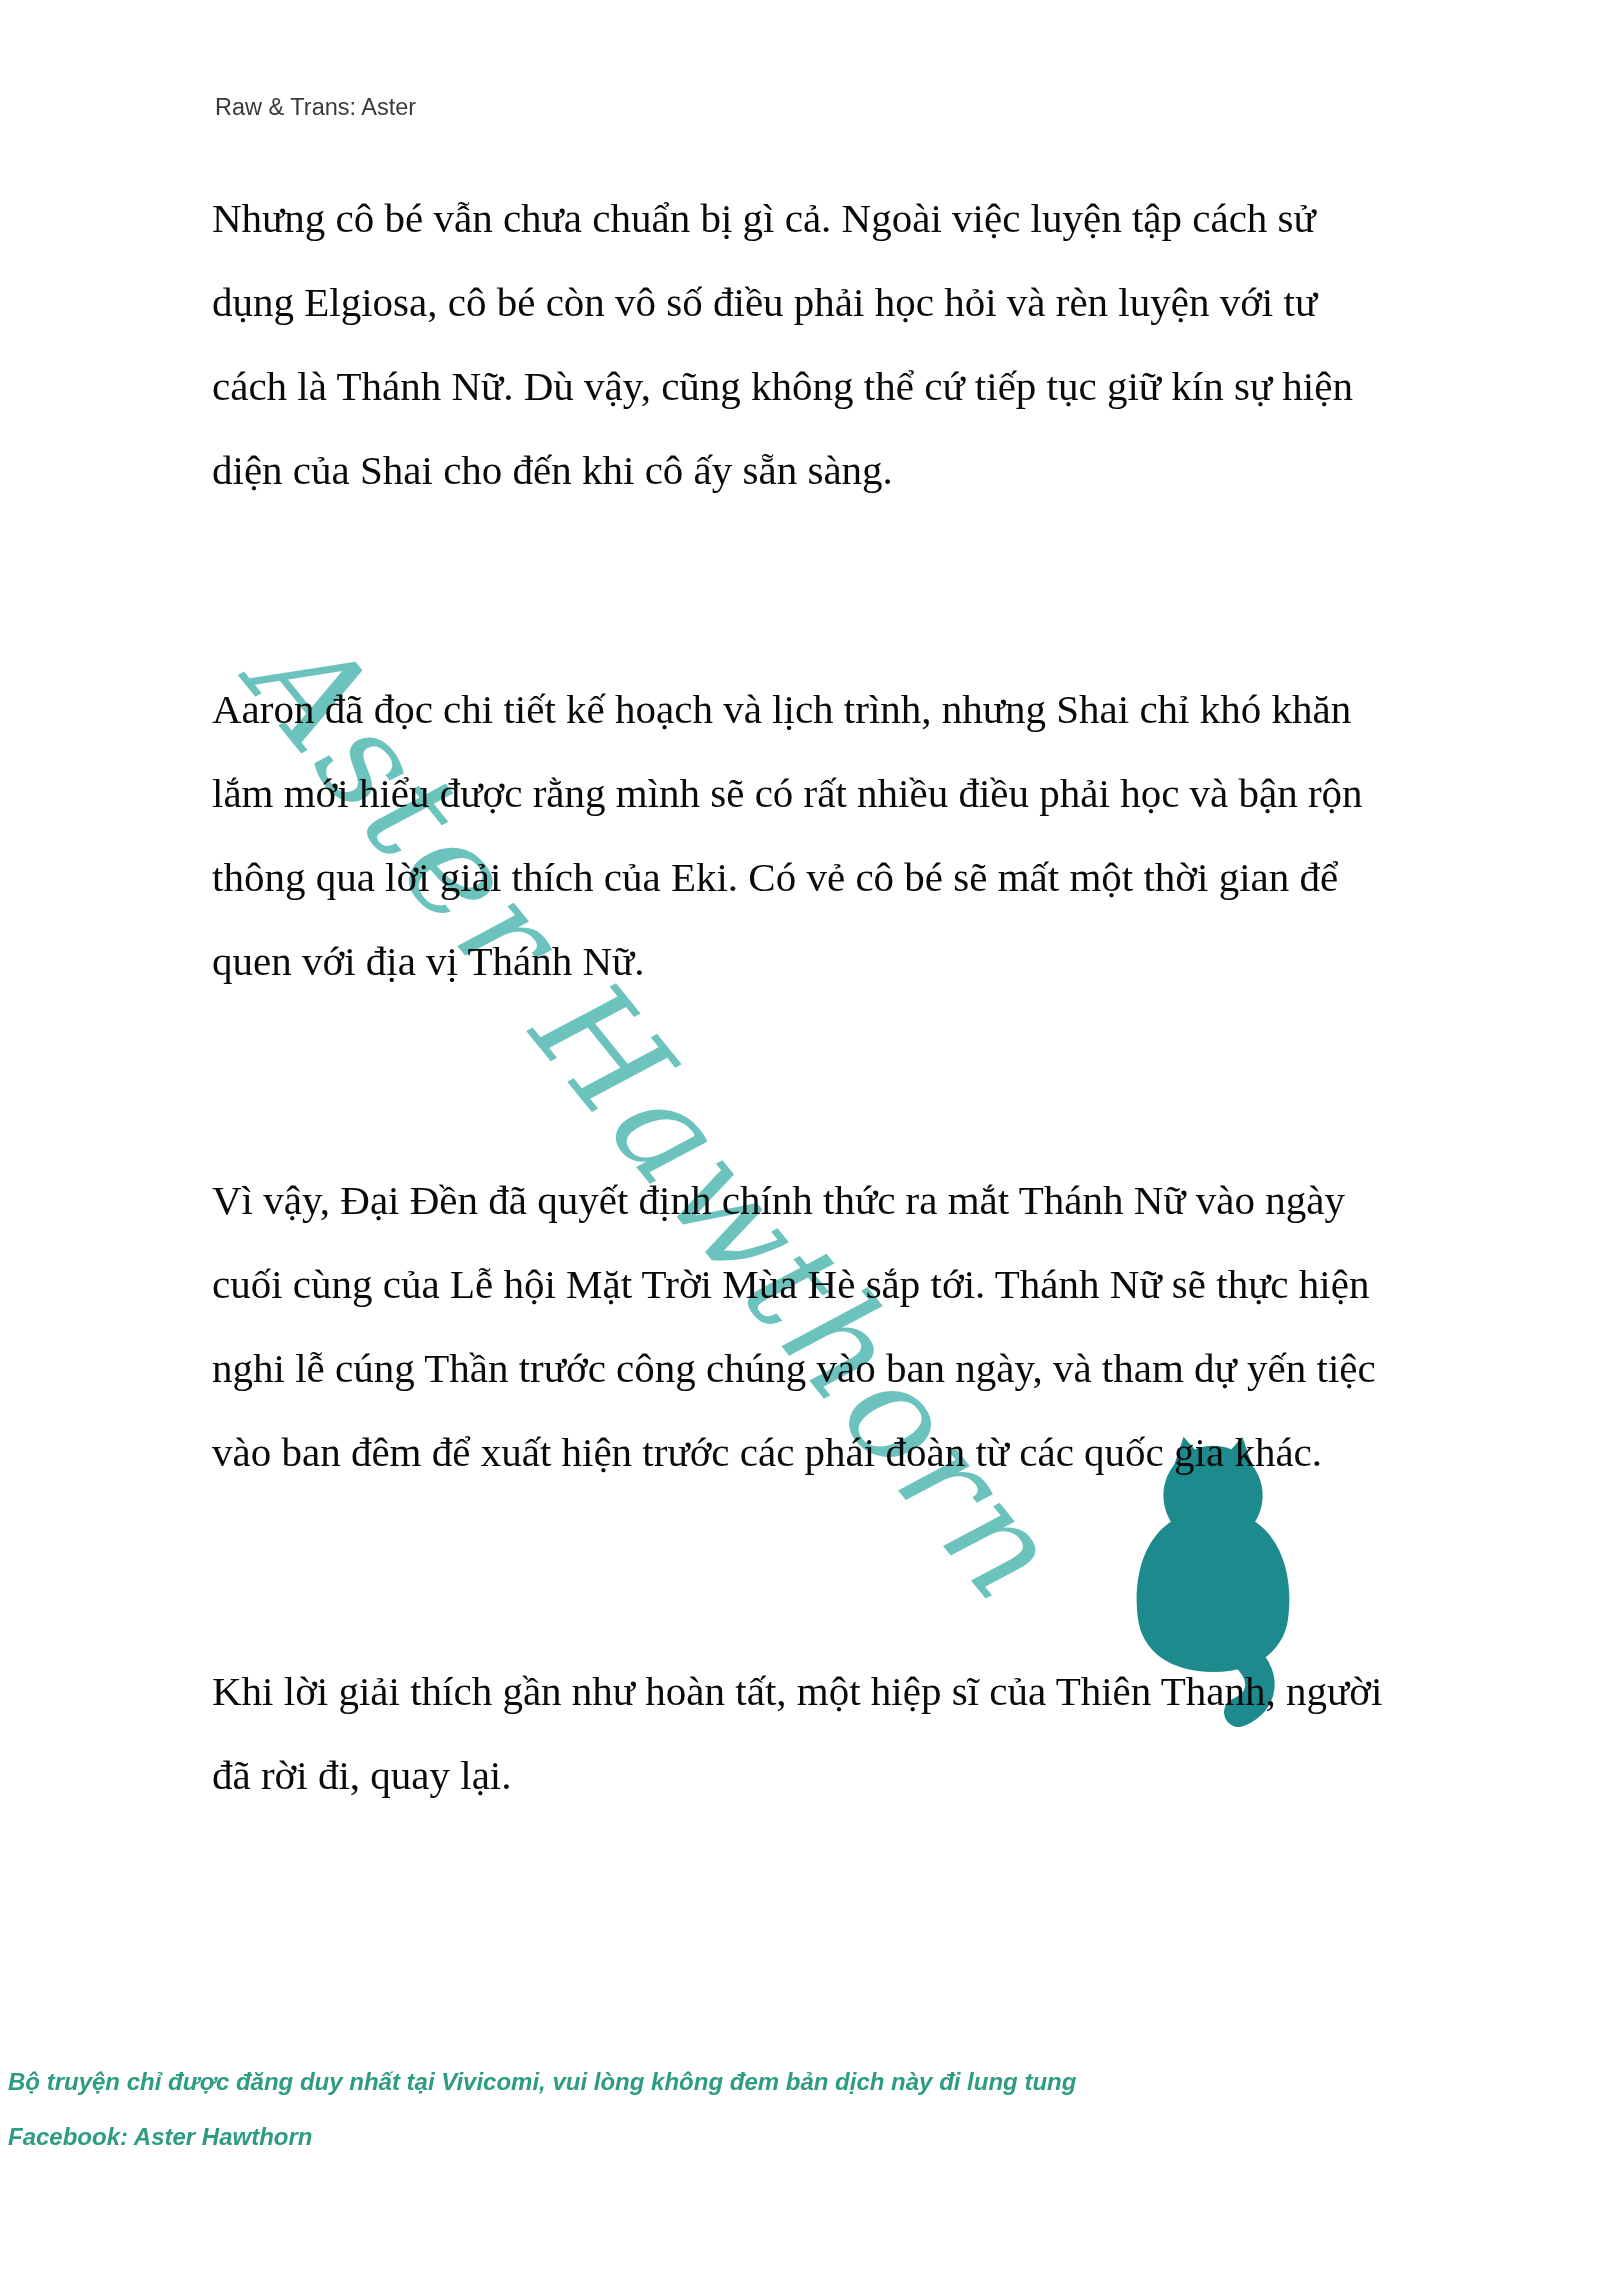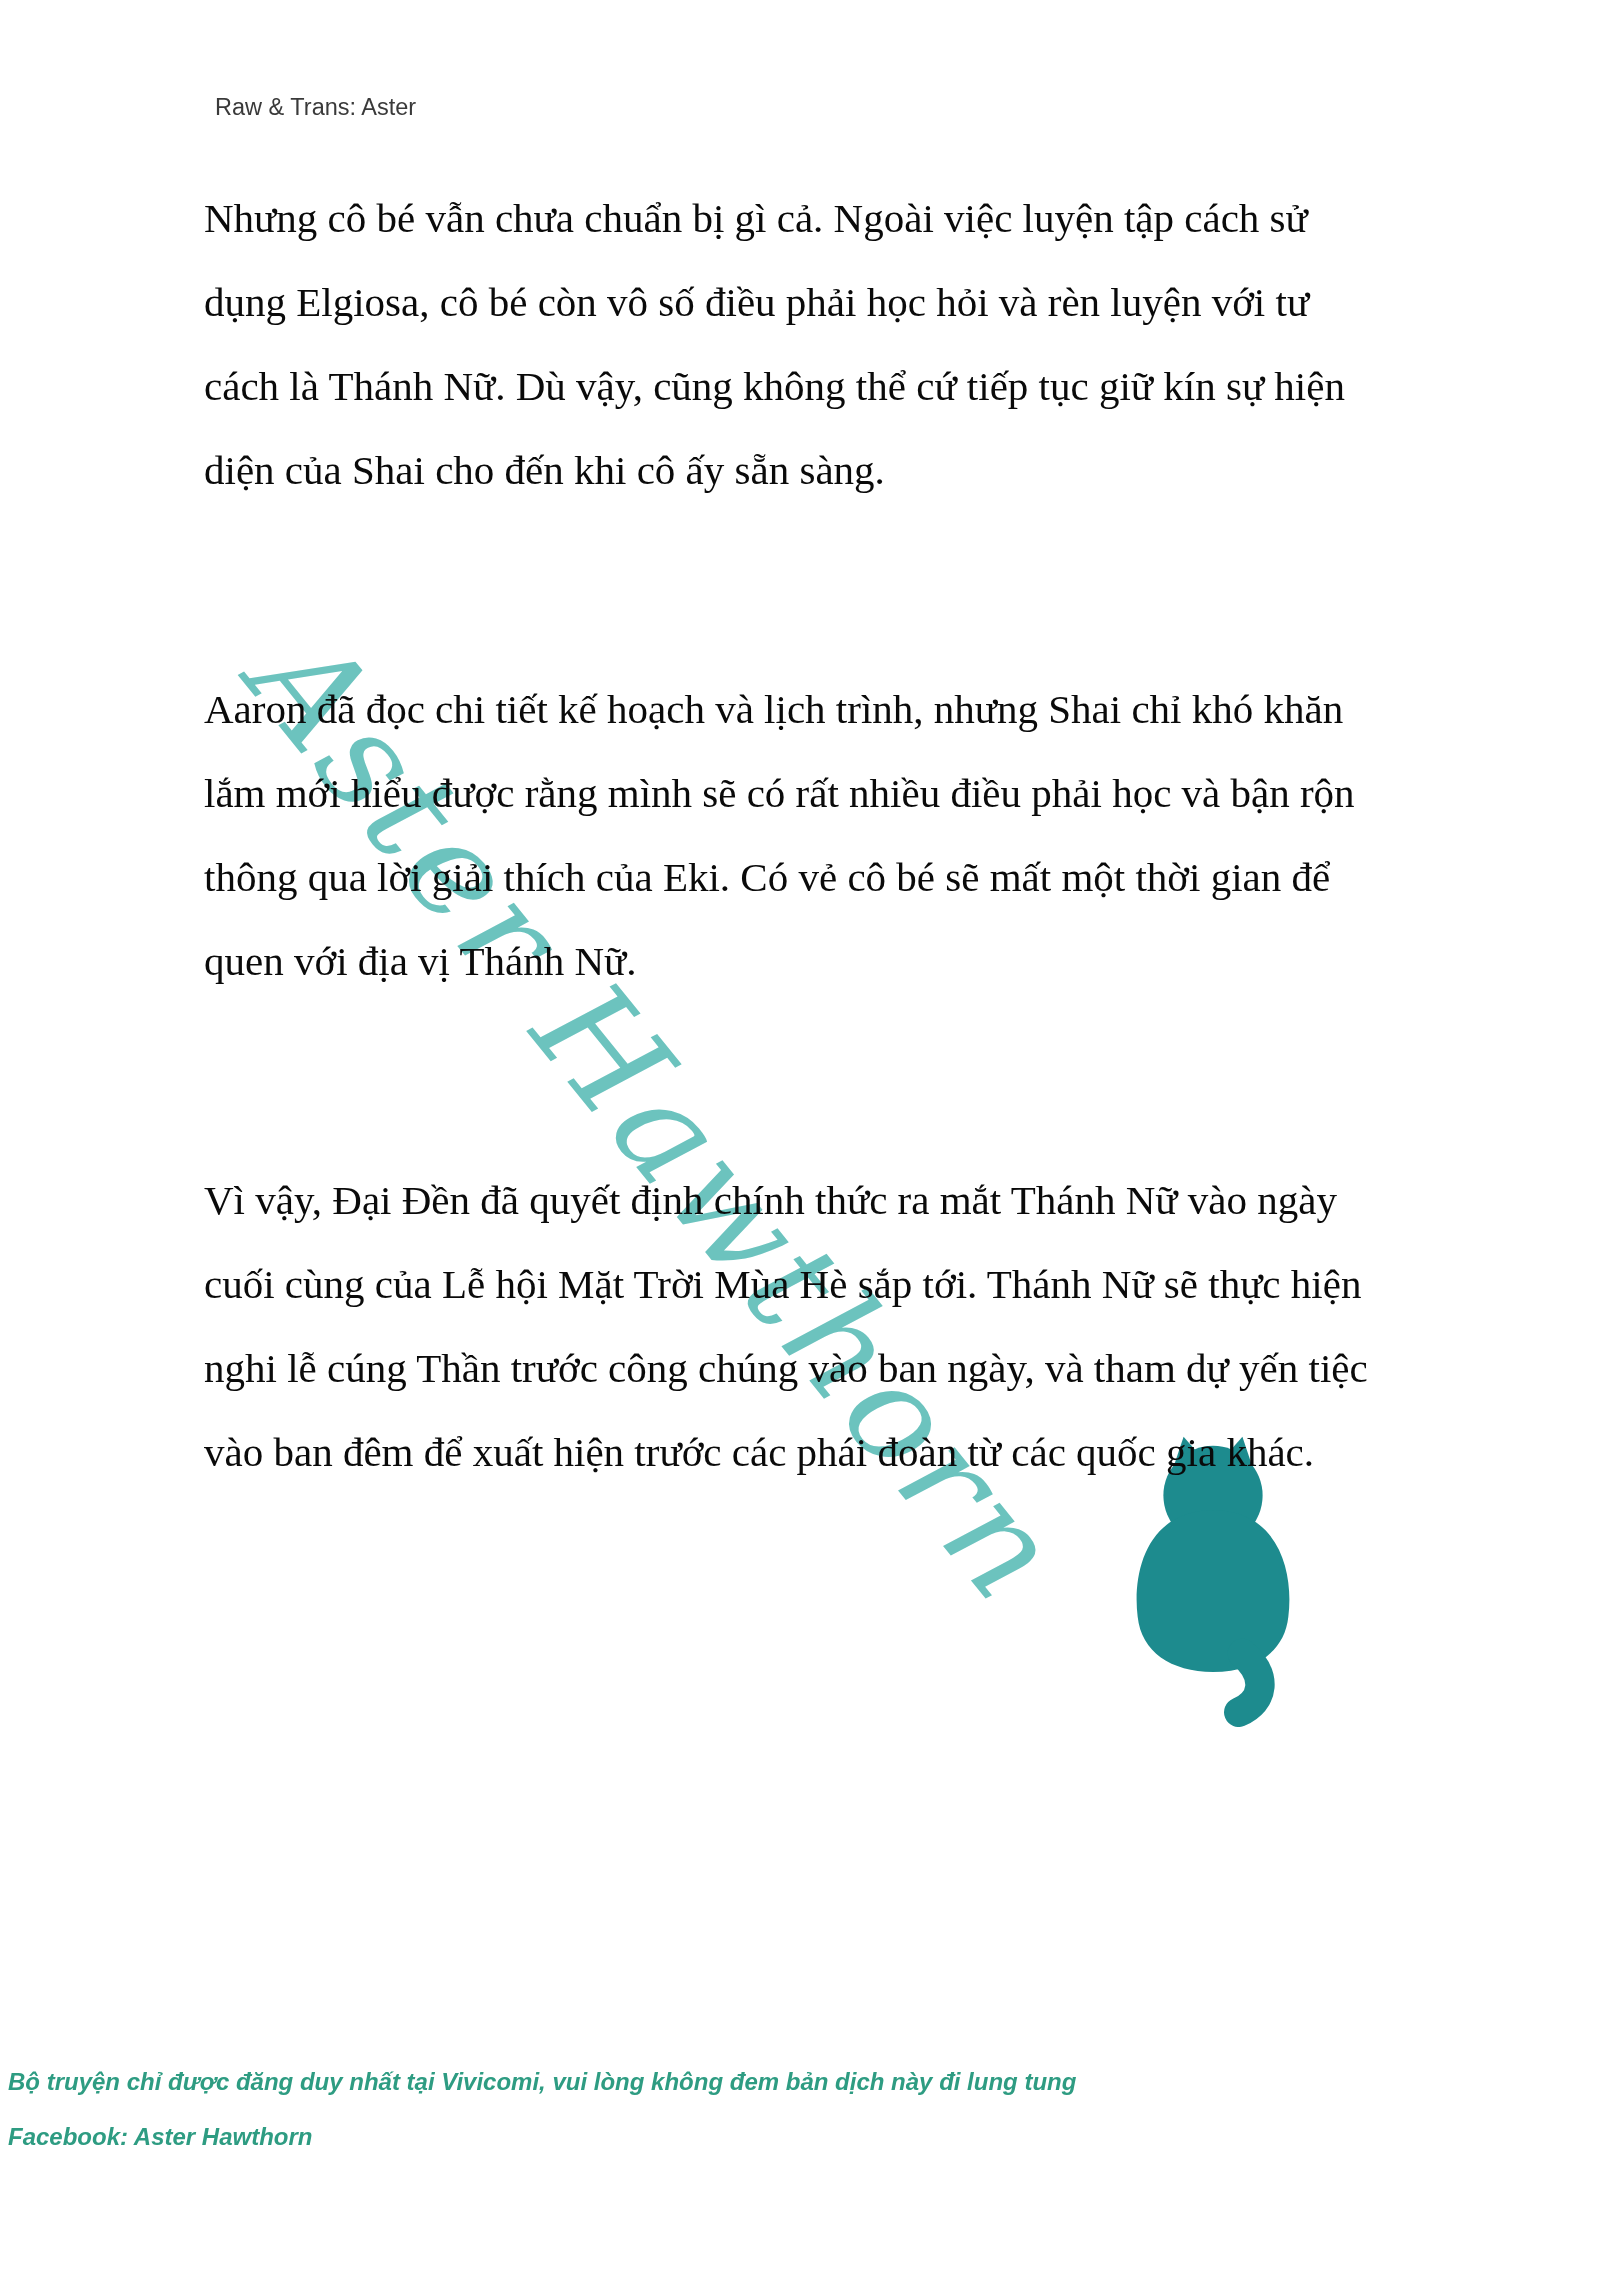--- a/index.html
+++ b/index.html
@@ -19,21 +19,21 @@
     position: absolute;
     left: 215px;
     top: 94px;
     font-family: "Liberation Sans", sans-serif;
     font-size: 23.5px;
     color: var(--credit-text, #3a3a3a);
     z-index: 3;
   }
   .content {
     position: absolute;
-    left: 204px;
+    left: 212px;
     top: 176px;
     width: 1176px;
     font-size: 41px;
     line-height: 84px;
     color: var(--body-text, #0a0a0a);
     z-index: 2;
     text-align: left;
   }
   .content p {
     margin: 0 0 155px 0;
@@ -125,20 +125,21 @@
     <path d="M84 26 L76 2 L62 18 Z"></path>
     <circle cx="60" cy="34" r="27"></circle>
     <path d="M60 42 C 96 42 104 76 101 100 C 99 119 83 130 60 130 C 37 130 21 119 19 100 C 16 76 24 42 60 42 Z"></path>
     <path class="tail" d="M76 120 C 90 132 88 146 74 152"></path>
   </svg>
 
   <div class="content">
     <p>Nhưng cô bé vẫn chưa chuẩn bị gì cả. Ngoài việc luyện tập cách sử dụng Elgiosa, cô bé còn vô số điều phải học hỏi và rèn luyện với tư cách là Thánh Nữ. Dù vậy, cũng không thể cứ tiếp tục giữ kín sự hiện diện của Shai cho đến khi cô ấy sẵn sàng.</p>
     <p>Aaron đã đọc chi tiết kế hoạch và lịch trình, nhưng Shai chỉ khó khăn lắm mới hiểu được rằng mình sẽ có rất nhiều điều phải học và bận rộn thông qua lời giải thích của Eki. Có vẻ cô bé sẽ mất một thời gian để quen với địa vị Thánh Nữ.</p>
     <p>Vì vậy, Đại Đền đã quyết định chính thức ra mắt Thánh Nữ vào ngày cuối cùng của Lễ hội Mặt Trời Mùa Hè sắp tới. Thánh Nữ sẽ thực hiện nghi lễ cúng Thần trước công chúng vào ban ngày, và tham dự yến tiệc vào ban đêm để xuất hiện trước các phái đoàn từ các quốc gia khác.</p>
+    <p>Khi lời giải thích gần như hoàn tất, một hiệp sĩ của Thiên Thanh, người đã rời đi, quay lại.</p>
   </div>
 
   <div class="footer">
     <div>Bộ truyện chỉ được đăng duy nhất tại Vivicomi, vui lòng không đem bản dịch này đi lung tung</div>
     <div>Facebook: Aster Hawthorn</div>
   </div>
 
 
 </div>
 

